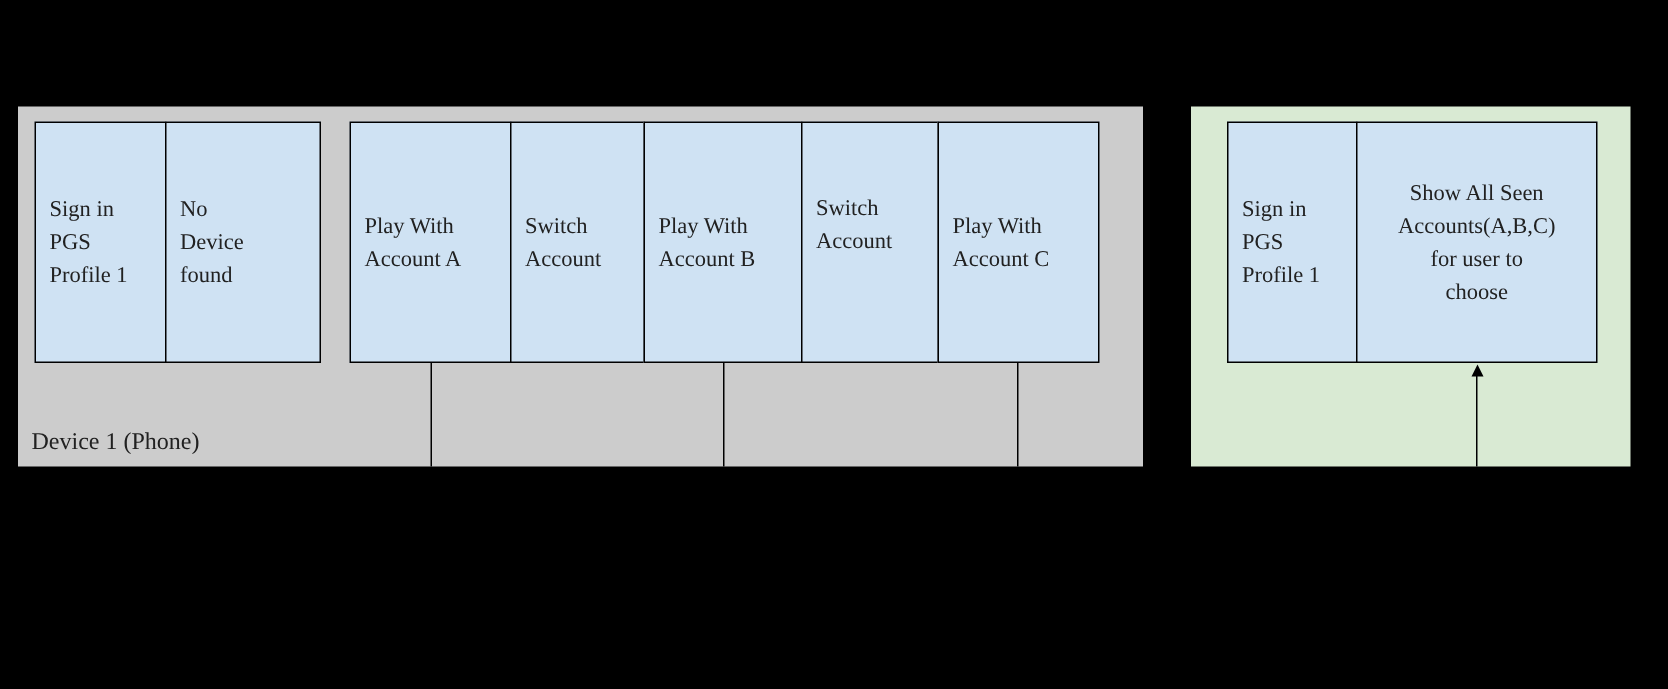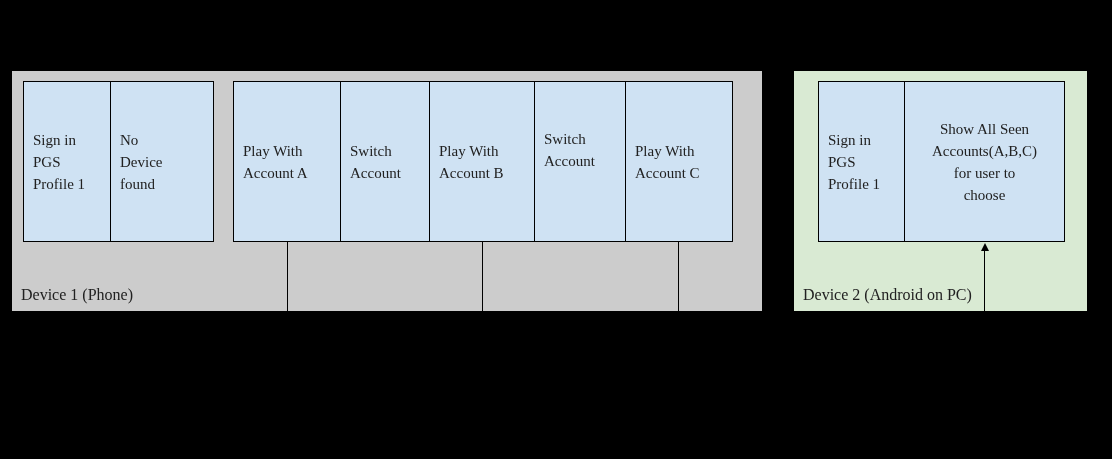--- a/index.html
+++ b/index.html
@@ -177,16 +177,15 @@
 for user to
 choose</span>
       </div>
     </div>
 
     <div class="arrow">
       <span class="arrow-head"></span>
       <span class="arrow-shaft"></span>
     </div>
 
-    <div class="panel-label">Device 2 (Android on PC)</div>
   </section>
 
 </div>
 
 </body></html>

